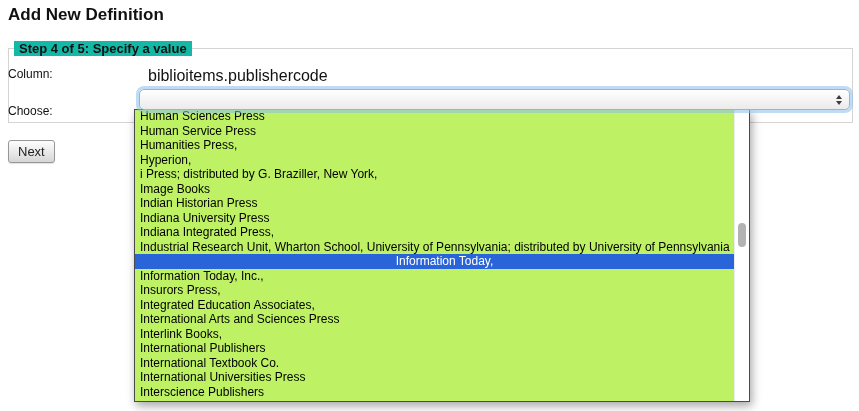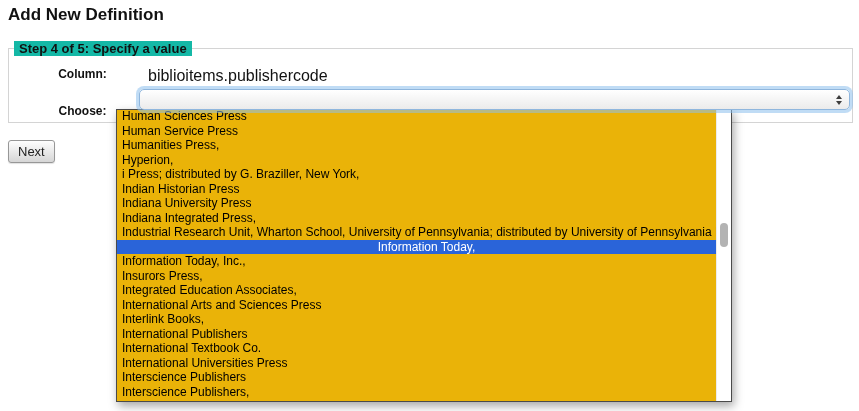--- a/index.html
+++ b/index.html
@@ -21,22 +21,22 @@
     border:1px solid var(--fieldset-border,#d4d4d4);
   }
   .fieldset-legend {
     position:absolute; left:14px; top:41px;
     background:#14b8a6; padding:0 5px;
     font-size:13px; font-weight:bold; color:#111;
     z-index:5;
   }
   .form-label {
     position:absolute; left:8px; width:109px;
-    text-align:center;
-    font-size:12px; font-weight:bold; color:#111;padding-left:40px;
+    text-align:left;
+    font-size:12px; font-weight:normal; color:#111;
   }
   .form-value {
     position:absolute; left:148px;
     font-size:16px; color:#111;
   }
   .lbl-column { top:67px; }
   .val-column { top:67px; }
   .lbl-choose { top:104px; }
   .select-box {
     position:absolute; left:139px; top:89px;
@@ -76,23 +76,23 @@
     display:flex; align-items:center; justify-content:center;
     background:linear-gradient(#fefefe,#d6d6d6);
     border:1px solid #979797;
     border-radius:3px;
     box-shadow:0 1px 1px rgba(0,0,0,0.12);
     font-size:13px; color:#222;
     cursor:pointer;
     font-family:"Liberation Sans", sans-serif;
   }
   .dropdown-panel {
-    position:absolute; left:116px; top:109px;
+    position:absolute; left:134px; top:109px;
     width:616px; height:293px;
-    background:#eab308;
+    background:#bef264;
     border:1px solid var(--panel-border,#4a4a4a);
     box-shadow:2px 4px 9px rgba(0,0,0,0.35);
     overflow:hidden;
     z-index:10;
   }
   .option-list { margin-top:-1px; }
   .dropdown-option {
     height:14.5px; line-height:14.5px;
     font-size:12px;
     padding-left:5px;
@@ -142,20 +142,21 @@
 
 <button class="next-button">Next</button>
 
 <div class="dropdown-panel">
   <div class="option-list" id="option-list">
       <div class="dropdown-option">Human Sciences Press</div>
       <div class="dropdown-option">Human Service Press</div>
       <div class="dropdown-option">Humanities Press,</div>
       <div class="dropdown-option">Hyperion,</div>
       <div class="dropdown-option">i Press; distributed by G. Braziller, New York,</div>
+      <div class="dropdown-option">Image Books</div>
       <div class="dropdown-option">Indian Historian Press</div>
       <div class="dropdown-option">Indiana University Press</div>
       <div class="dropdown-option">Indiana Integrated Press,</div>
       <div class="dropdown-option">Industrial Research Unit, Wharton School, University of Pennsylvania; distributed by University of Pennsylvania Press, Philadelphia</div>
       <div class="dropdown-option selected">Information Today,</div>
       <div class="dropdown-option">Information Today, Inc.,</div>
       <div class="dropdown-option">Insurors Press,</div>
       <div class="dropdown-option">Integrated Education Associates,</div>
       <div class="dropdown-option">International Arts and Sciences Press</div>
       <div class="dropdown-option">Interlink Books,</div>

